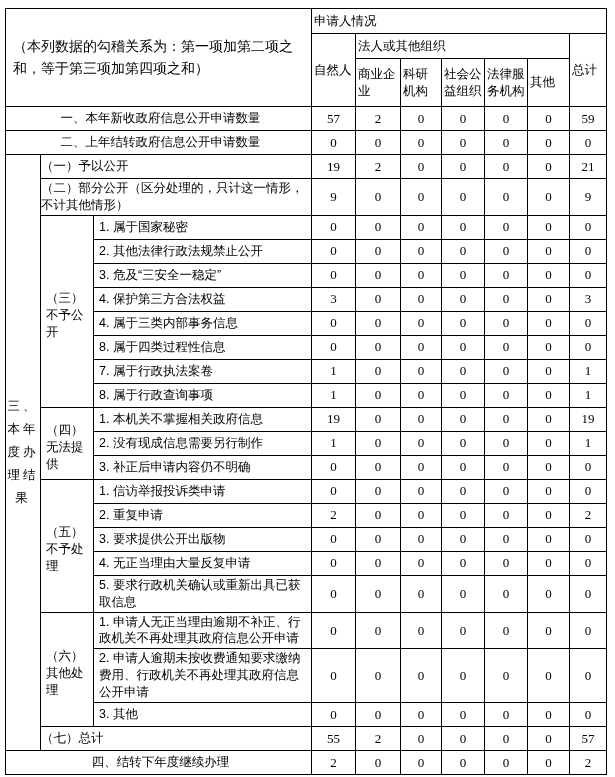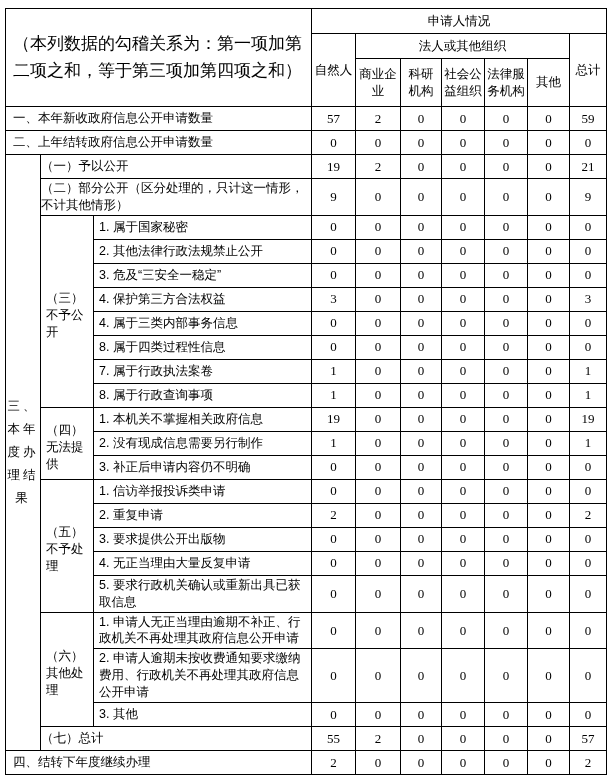--- a/index.html
+++ b/index.html
@@ -26,43 +26,43 @@
     vertical-align: middle;
     word-break: break-all;
     overflow: hidden;
   }
   tr { height: 24px; }
   tr.hr1 { height: 25px; }
   tr.hr2 { height: 25px; }
   tr.hr3 { height: 48px; }
   .note {
     font-family: "Liberation Serif", serif;
-    font-size: 17px;
+    font-size: 14px;
     padding: 20px 7px;
     vertical-align: middle;
     line-height: 1.55;
   }
   .hd {
-    text-align: center;
+    text-align: left;
     vertical-align: middle;
     padding: 1px 2px;
   }
   .side {
     text-align: center;
     vertical-align: middle;
     letter-spacing: 3px;
     line-height: 1.85;
     padding: 0;
   }
   .grp {
     text-align: left;
     vertical-align: middle;
     padding: 10px 2px 2px 5px;
   }
-  .lab1 { padding-left: 7px; }
+  .lab1 { padding-left: 7px; text-align: center; }
   .sub  { padding-left: 0; }
   .item { padding-left: 5px; }
   .v {
     text-align: center;
     font-family: "Liberation Serif", serif;
     font-size: 13px;
   }
 </style>
 </head>
 <body>

